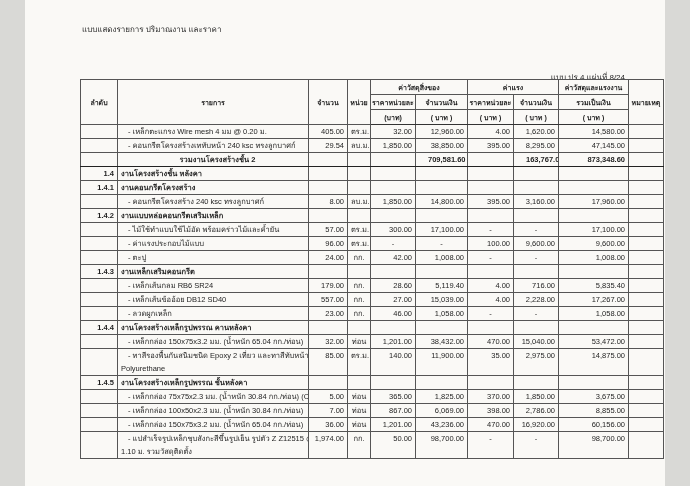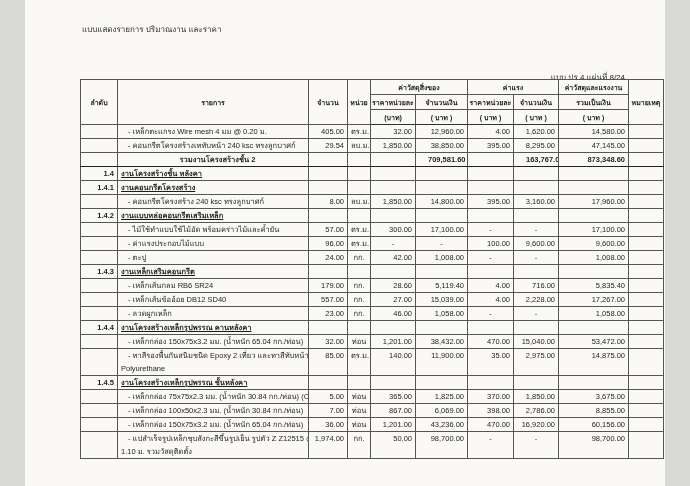--- a/index.html
+++ b/index.html
@@ -23,21 +23,21 @@
   .boq thead th {
     font-weight:bold; font-size:7px; text-align:center;
     height:15px; line-height:13px; white-space:nowrap; padding:0 1px;
   }
   .boq thead tr:last-child th { border-bottom:1.5px solid #333; }
   .boq tbody td { height:14px; line-height:13px; vertical-align:top; white-space:nowrap; }
   .c-no   { text-align:right; font-weight:bold; }
   .c-unit { text-align:center; }
   .c-num  { text-align:right; }
   .c-num.dash { text-align:center; }
-  .row-section .c-desc { font-weight:bold;text-decoration:underline; }
+  .row-section .c-desc { font-weight:bold; }
   .row-summary td { border-top:1.5px solid #222; border-bottom:1.5px solid #222; font-weight:bold;padding-left:12px; }
   .row-summary .c-desc { text-align:center; }
   .row-item .desc-line1 { padding-left:7px; white-space:nowrap; }
   .desc-line2 { padding-left:0; white-space:nowrap; }
   .two-line td { height:26px; }
 </style>
 </head>
 <body>
 
 <div class="page">

